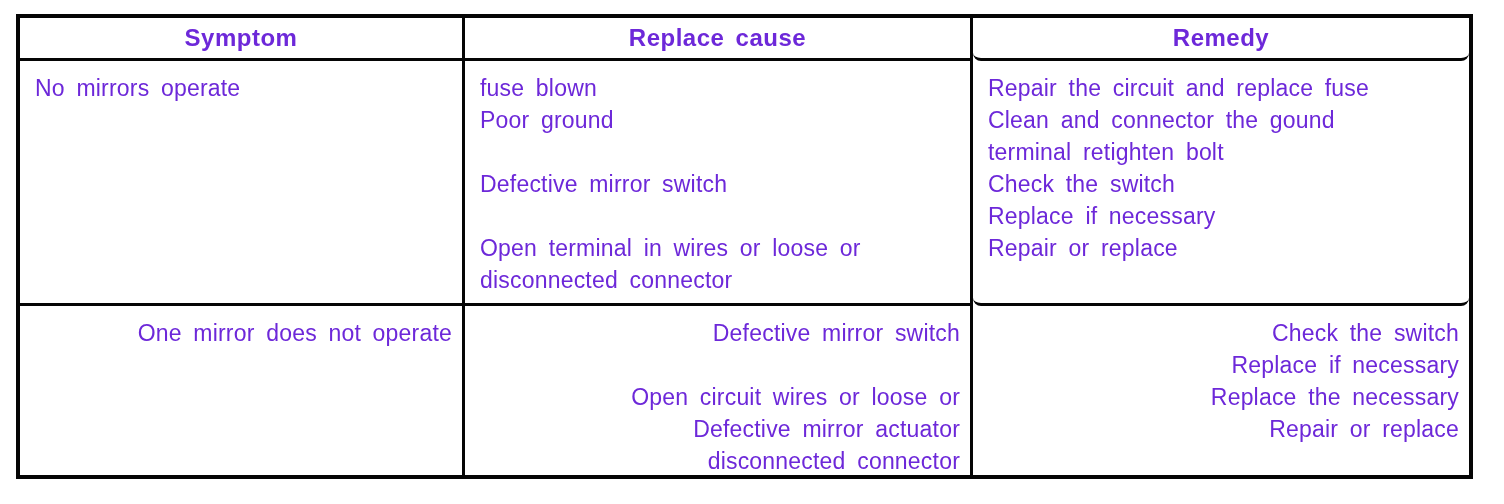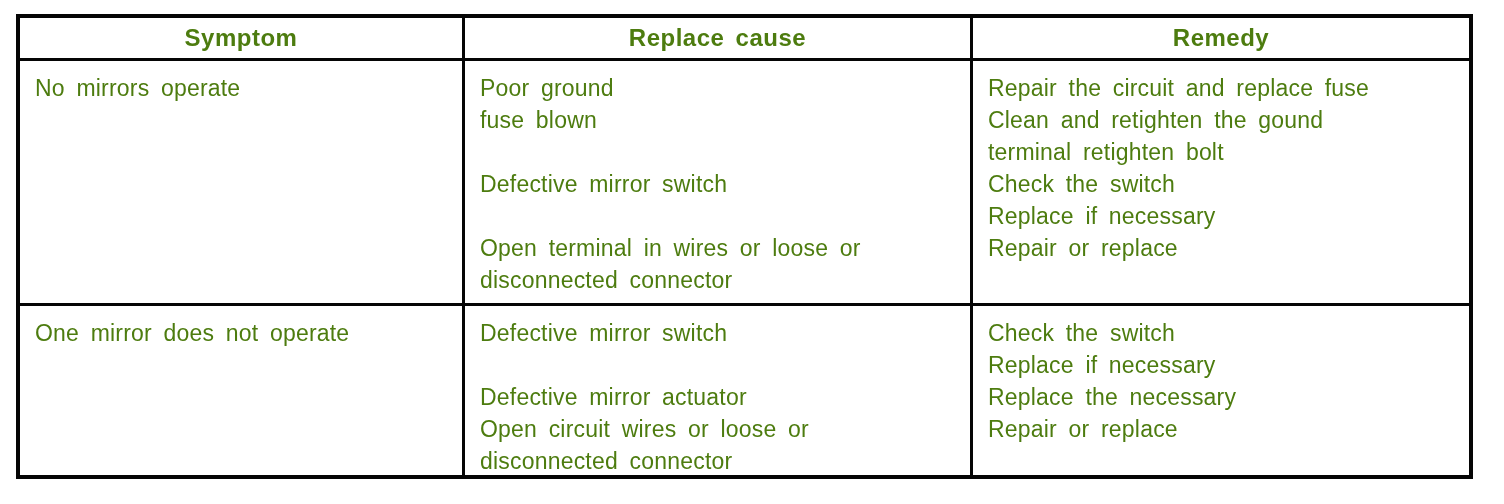--- a/index.html
+++ b/index.html
@@ -6,43 +6,43 @@
     margin: 0;
     padding: 0;
     background: #ffffff;
   }
   .page {
     position: relative;
     width: 1368px;
     height: 504px;
     background: #ffffff;
     font-family: "Liberation Sans", "DejaVu Sans", sans-serif;
-    color: #4d7c0f;
+    color: #6d28d9;
   }
   .symptom-table {
     position: absolute;
     left: 16px;
     top: 14px;
     width: 1457px;
     height: 465px;
     box-sizing: border-box;
     border: 4px solid #050505;
     display: grid;
     grid-template-columns: 445px 508px 1fr;
     grid-template-rows: 43px 245px 1fr;
     background: #ffffff;
   }
   .cell {
     box-sizing: border-box;
     border-right: 3px solid #050505;
     border-bottom: 3px solid #050505;
     overflow: hidden;
   }
-  .cell.last-col { border-right: none; }
-  .cell.last-row { border-bottom: none; }
+  .cell.last-col { border-right: none; border-radius: 8px; }
+  .cell.last-row { border-bottom: none; text-align: right; }
   .cell.header {
     display: flex;
     align-items: center;
     justify-content: center;
     font-weight: bold;
     font-size: 24px;
     letter-spacing: 0.5px;
     word-spacing: 4px;
   }
   .cell.body {
@@ -64,45 +64,45 @@
   <div class="symptom-table">
 
     <div class="cell header">Symptom</div>
     <div class="cell header">Replace cause</div>
     <div class="cell header last-col">Remedy</div>
 
     <div class="cell body">
       <div class="cell-line">No mirrors operate</div>
     </div>
     <div class="cell body">
+        <div class="cell-line">fuse blown</div>
         <div class="cell-line">Poor ground</div>
-        <div class="cell-line">fuse blown</div>
         <div class="cell-line">&nbsp;</div>
         <div class="cell-line">Defective mirror switch</div>
         <div class="cell-line">&nbsp;</div>
         <div class="cell-line">Open terminal in wires or loose or</div>
         <div class="cell-line">disconnected connector</div>
       </div>
     <div class="cell body last-col">
         <div class="cell-line">Repair the circuit and replace fuse</div>
-        <div class="cell-line">Clean and retighten the gound</div>
+        <div class="cell-line">Clean and connector the gound</div>
         <div class="cell-line">terminal retighten bolt</div>
         <div class="cell-line">Check the switch</div>
         <div class="cell-line">Replace if necessary</div>
         <div class="cell-line">Repair or replace</div>
       </div>
 
     <div class="cell body last-row">
       <div class="cell-line">One mirror does not operate</div>
     </div>
     <div class="cell body last-row">
         <div class="cell-line">Defective mirror switch</div>
         <div class="cell-line">&nbsp;</div>
+        <div class="cell-line">Open circuit wires or loose or</div>
         <div class="cell-line">Defective mirror actuator</div>
-        <div class="cell-line">Open circuit wires or loose or</div>
         <div class="cell-line">disconnected connector</div>
       </div>
     <div class="cell body last-col last-row">
         <div class="cell-line">Check the switch</div>
         <div class="cell-line">Replace if necessary</div>
         <div class="cell-line">Replace the necessary</div>
         <div class="cell-line">Repair or replace</div>
       </div>
 
   </div>

